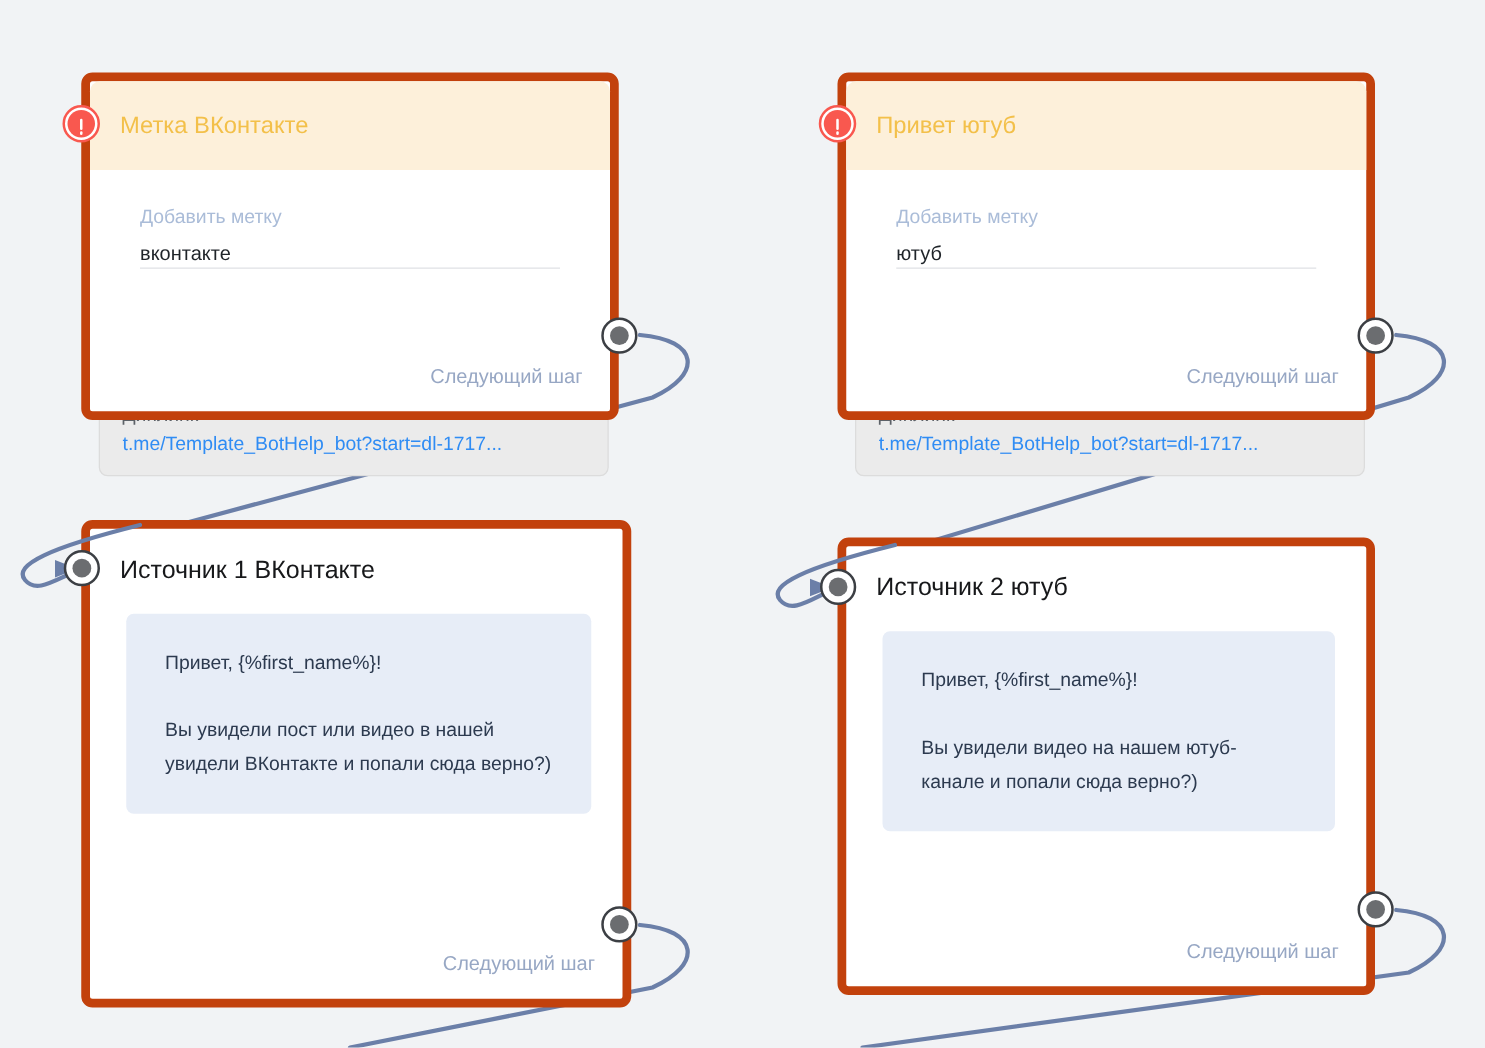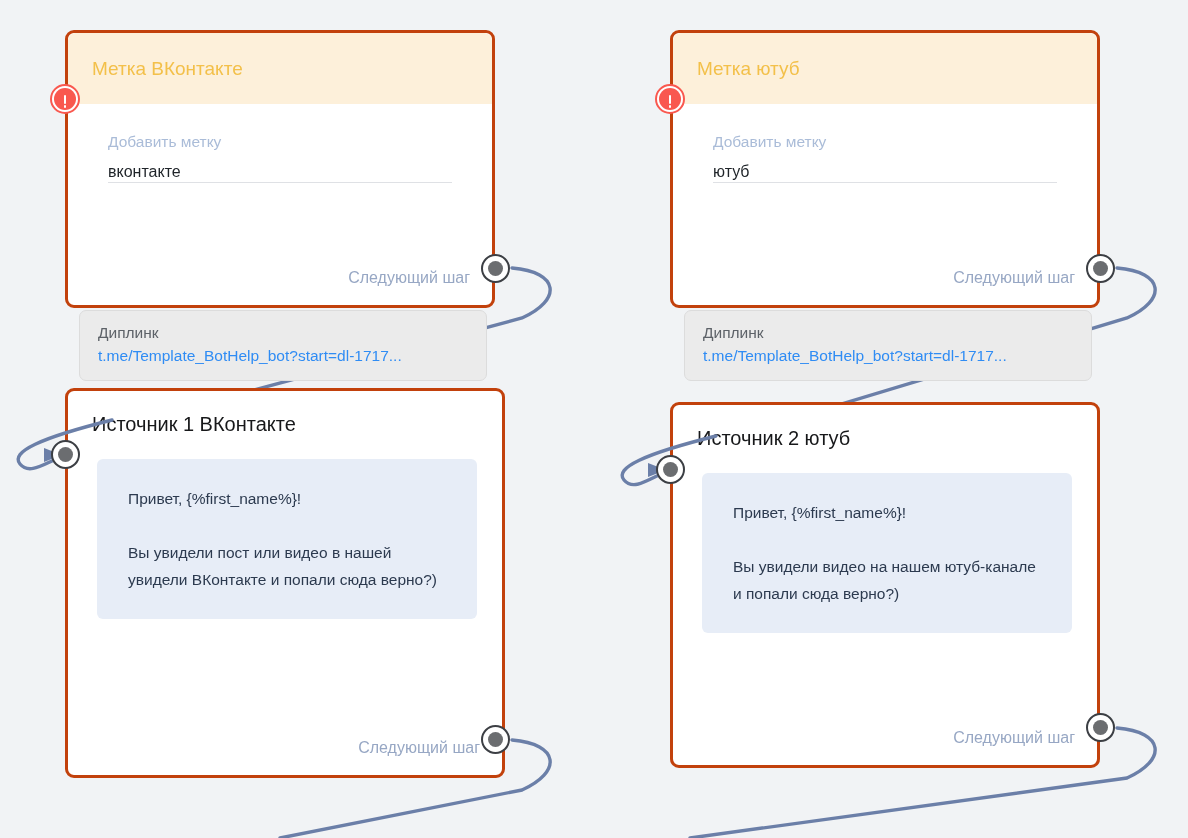--- a/index.html
+++ b/index.html
@@ -30,24 +30,25 @@
     height: 838px;
     pointer-events: none;
   }
   .edges.under { z-index: 1; }
   .edges.over  { z-index: 5; }
 
   
   .node {
     position: absolute;
     background: #ffffff;
-    border: 3px solid #c2410c;
+    border: 7px solid #c2410c;
     border-radius: 9px;
     box-sizing: border-box;
     z-index: 3;
+    margin-top: 28px;
   }
   .node.tag-node   { z-index: 3; }
   .node.source-node{ z-index: 4; }
 
   
   .node-header {
     background: #fdf0da;
     border-radius: 8px 8px 0 0;
     height: 71px;
     display: flex;
@@ -249,21 +250,21 @@
   </div>
   <div class="port" style="left:481px; top:254px;"></div>
 
   <div class="deeplink" style="left:79px; top:310px; width:408px;">
     <div class="deeplink-label">Диплинк</div>
     <div class="deeplink-url">t.me/Template_BotHelp_bot?start=dl-1717...</div>
   </div>
 
   <div class="node tag-node" style="left:670px; top:30px; width:430px; height:278px;">
     <div class="node-header">
-      <span class="node-header-title">Метка ютуб</span>
+      <span class="node-header-title">Привет ютуб</span>
     </div>
     <div class="node-body">
       <div class="field-label">Добавить метку</div>
       <div class="field-value">ютуб</div>
     </div>
     <div class="node-footer">
       <span class="footer-label">Следующий шаг</span>
     </div>
   </div>
   <div class="error-badge" style="left:655px; top:84px;">

